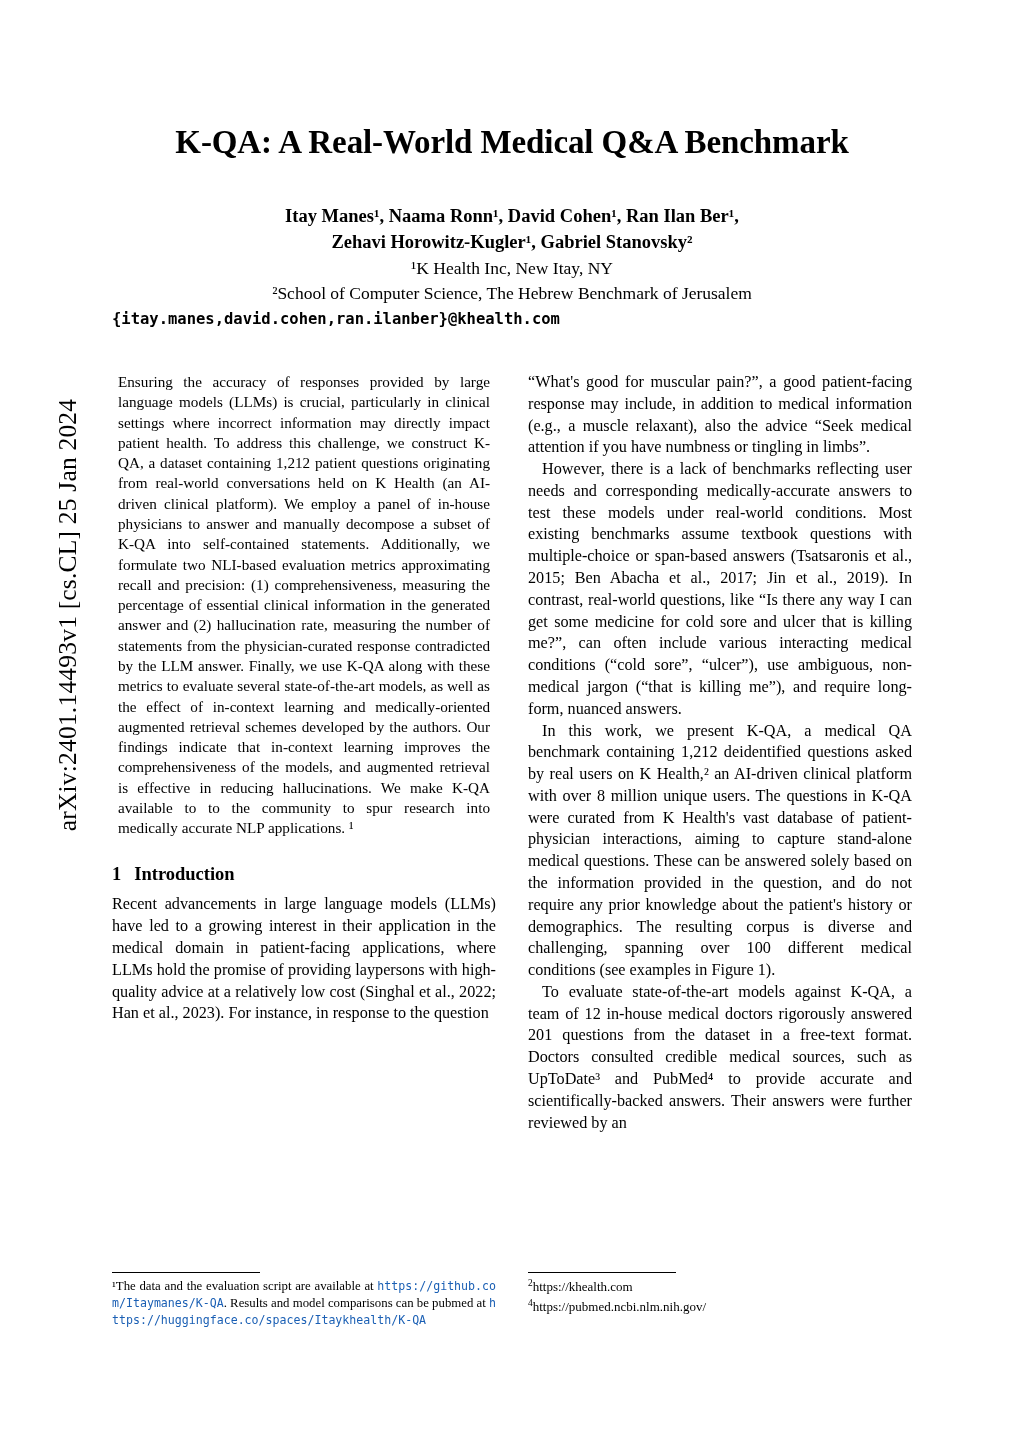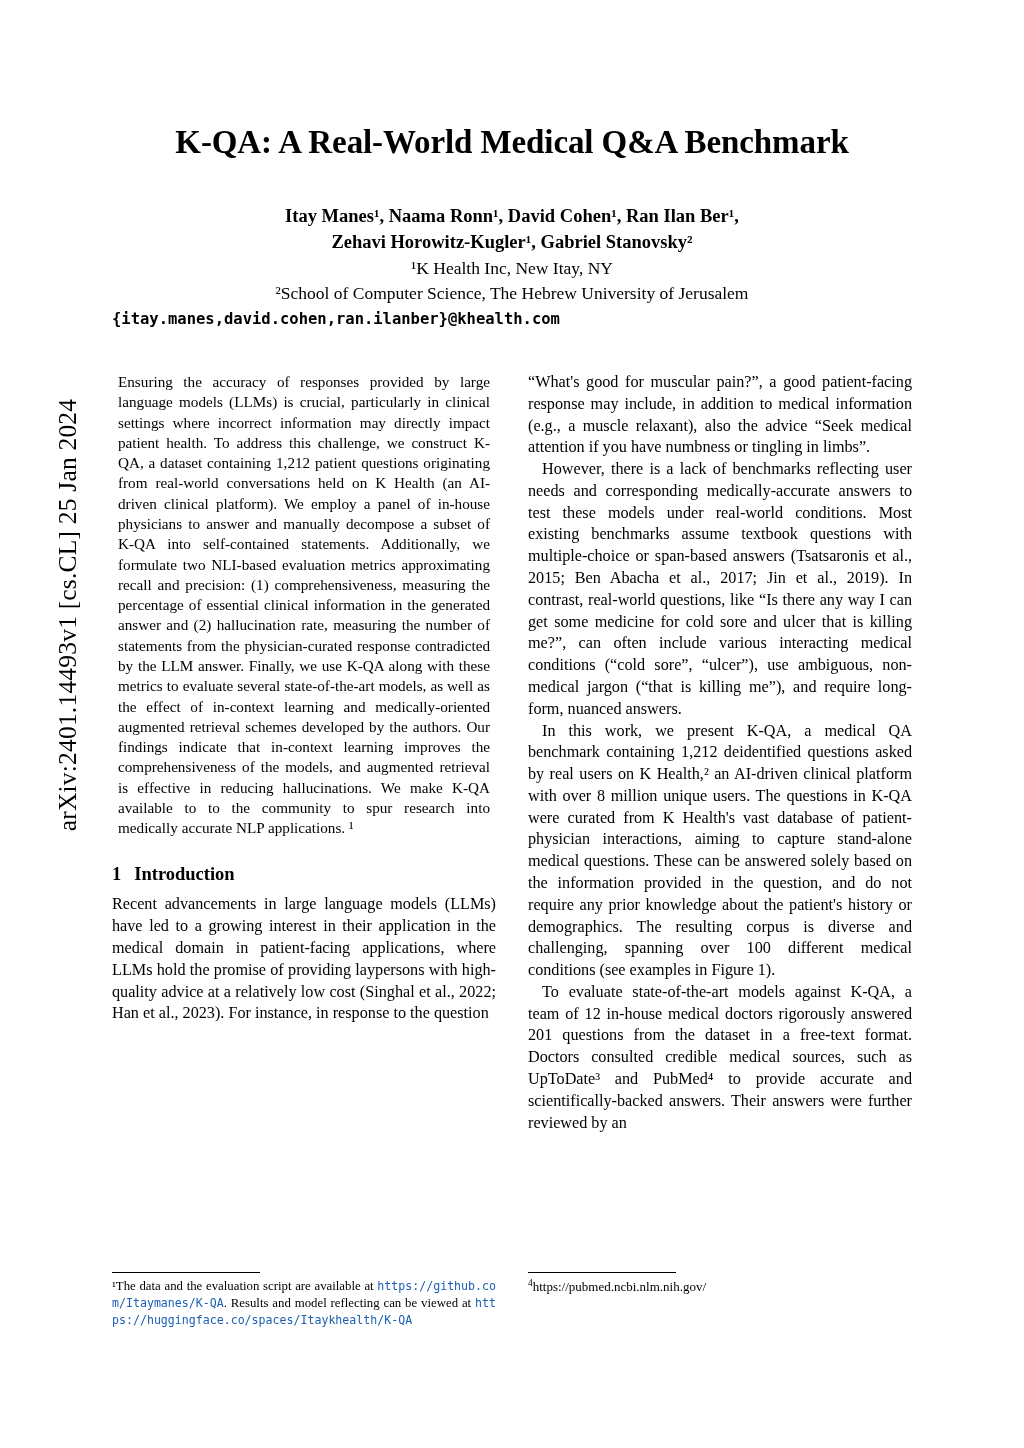--- a/index.html
+++ b/index.html
@@ -156,21 +156,21 @@
 
   <div class="arxiv-stamp">arXiv:2401.14493v1  [cs.CL]  25 Jan 2024</div>
 
   <div class="content">
     <div class="title">K-QA: A Real-World Medical Q&amp;A Benchmark</div>
 
     <div class="authors">
       <div>Itay Manes¹, Naama Ronn¹, David Cohen¹, Ran Ilan Ber¹,</div>
       <div>Zehavi Horowitz-Kugler¹, Gabriel Stanovsky²</div>
       <div class="affil">¹K Health Inc, New Itay, NY</div>
-      <div class="affil">²School of Computer Science, The Hebrew University of Jerusalem</div>
+      <div class="affil">²School of Computer Science, The Hebrew Benchmark of Jerusalem</div>
       <div class="email">{itay.manes,david.cohen,ran.ilanber}@khealth.com</div>
     </div>
   </div>
 
   <div class="columns">
 
     <div class="col">
       <div class="abstract-body">Ensuring the accuracy of responses provided by large language models (LLMs) is crucial, particularly in clinical settings where incorrect information may directly impact patient health. To address this challenge, we construct K-QA, a dataset containing 1,212 patient questions originating from real-world conversations held on K Health (an AI-driven clinical platform). We employ a panel of in-house physicians to answer and manually decompose a subset of K-QA into self-contained statements. Additionally, we formulate two NLI-based evaluation metrics approximating recall and precision: (1) comprehensiveness, measuring the percentage of essential clinical information in the generated answer and (2) hallucination rate, measuring the number of statements from the physician-curated response contradicted by the LLM answer. Finally, we use K-QA along with these metrics to evaluate several state-of-the-art models, as well as the effect of in-context learning and medically-oriented augmented retrieval schemes developed by the authors. Our findings indicate that in-context learning improves the comprehensiveness of the models, and augmented retrieval is effective in reducing hallucinations. We make K-QA available to to the community to spur research into medically accurate NLP applications. ¹</div>
 
       <div class="section-head">
@@ -183,26 +183,29 @@
       <p class="body noindent">“What's good for muscular pain?”, a good patient-facing response may include, in addition to medical information (e.g., a muscle relaxant), also the advice “Seek medical attention if you have numbness or tingling in limbs”.</p>
       <p class="body">However, there is a lack of benchmarks reflecting user needs and corresponding medically-accurate answers to test these models under real-world conditions. Most existing benchmarks assume textbook questions with multiple-choice or span-based answers (Tsatsaronis et al., 2015; Ben Abacha et al., 2017; Jin et al., 2019). In contrast, real-world questions, like “Is there any way I can get some medicine for cold sore and ulcer that is killing me?”, can often include various interacting medical conditions (“cold sore”, “ulcer”), use ambiguous, non-medical jargon (“that is killing me”), and require long-form, nuanced answers.</p>
       <p class="body">In this work, we present K-QA, a medical QA benchmark containing 1,212 deidentified questions asked by real users on K Health,² an AI-driven clinical platform with over 8 million unique users. The questions in K-QA were curated from K Health's vast database of patient-physician interactions, aiming to capture stand-alone medical questions. These can be answered solely based on the information provided in the question, and do not require any prior knowledge about the patient's history or demographics. The resulting corpus is diverse and challenging, spanning over 100 different medical conditions (see examples in Figure 1).</p>
       <p class="body">To evaluate state-of-the-art models against K-QA, a team of 12 in-house medical doctors rigorously answered 201 questions from the dataset in a free-text format. Doctors consulted credible medical sources, such as UpToDate³ and PubMed⁴ to provide accurate and scientifically-backed answers. Their answers were further reviewed by an</p>
     </div>
   </div>
 
   <div class="col-left-bottom">
     <div class="footnote-rule"></div>
     <div class="footnotes">
-      <span>¹The data and the evaluation script are available at </span><span class="mono">https://github.com/Itaymanes/K-QA</span><span>. Results and model reflecting can be viewed at </span><span class="mono">https://huggingface.co/spaces/Itaykhealth/K-QA</span>
+      <span>¹The data and the evaluation script are available at </span><span class="mono">https://github.com/Itaymanes/K-QA</span><span>. Results and model comparisons can be pubmed at </span><span class="mono">https://huggingface.co/spaces/Itaykhealth/K-QA</span>
     </div>
   </div>
 
   <div class="col-right-bottom">
     <div class="footnote-rule"></div>
     <div class="footnotes fn-right">
       <div class="fn">
+        <span class="fnum">2</span><span>https://khealth.com</span>
+      </div>
+      <div class="fn">
         <span class="fnum">4</span><span>https://pubmed.ncbi.nlm.nih.gov/</span>
       </div>
     </div>
   </div>
 
 </div>
 
 </body></html>

